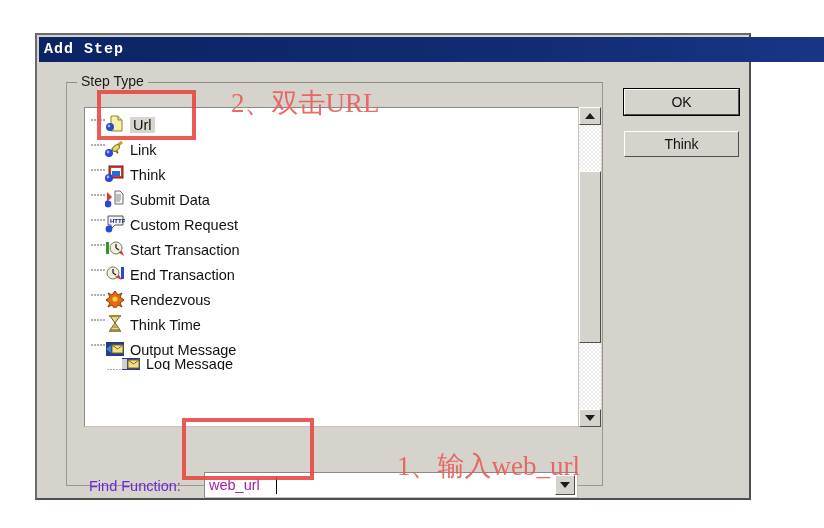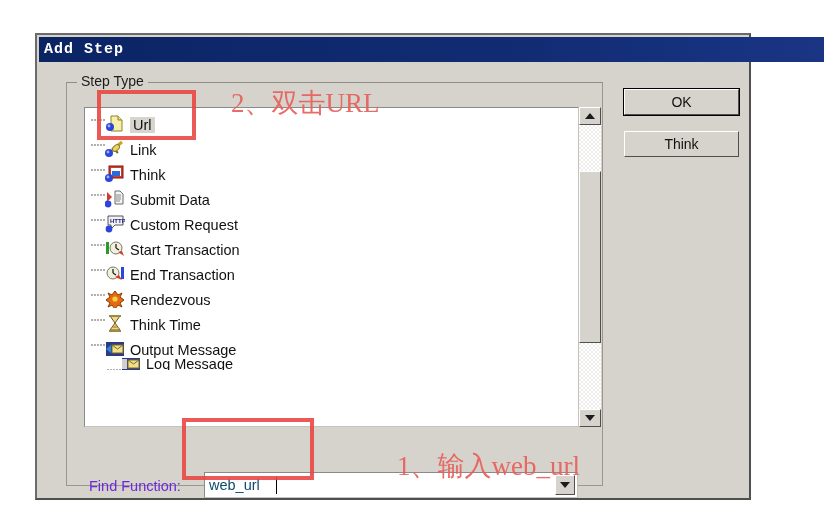--- a/index.html
+++ b/index.html
@@ -173,21 +173,21 @@
     background:#ffffff;
     border:1px solid #8a8a8a;
     border-right-color:#c6c3bd;
     border-bottom-color:#c6c3bd;
     box-sizing:border-box;
   }
   #findinput{
     position:absolute;left:2px;top:2px;
     width:310px;height:20px;
     border:0;outline:none;background:transparent;
-    font-size:14.5px;color:#0c4a6e;
+    font-size:14.5px;color:#a21caf;
     font-family:"Liberation Sans",sans-serif;
     padding:0 2px;
     box-sizing:border-box;
   }
   #findcaret{
     position:absolute;left:71px;top:4px;width:1px;height:17px;background:#000;
   }
   #combobtn{
     position:absolute;right:2px;top:2px;
     width:20px;height:20px;

